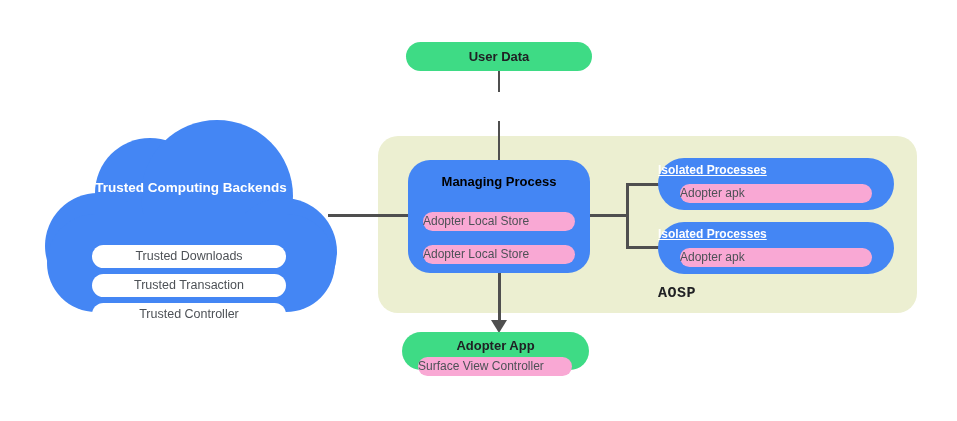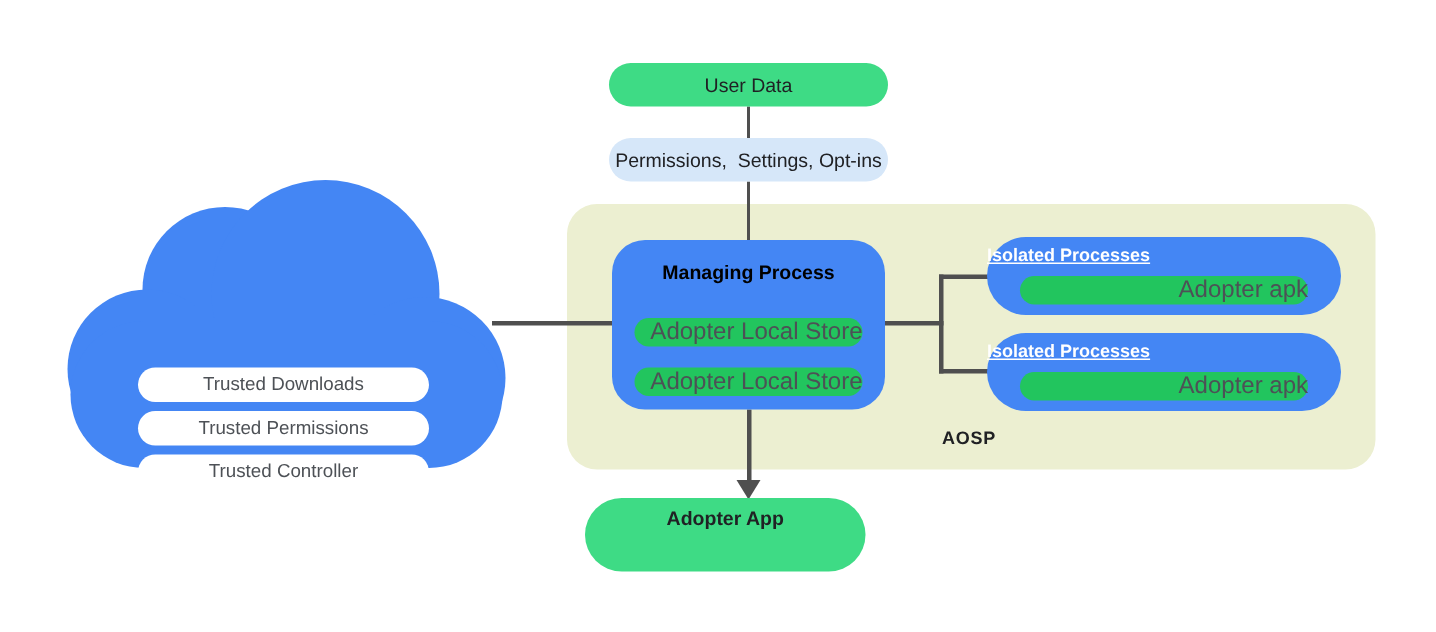--- a/index.html
+++ b/index.html
@@ -17,56 +17,56 @@
   }
   .cloud-pill{
     position:absolute;left:47px;width:194px;height:23px;background:#ffffff;
     border-radius:12px;text-align:center;line-height:23px;font-size:12.5px;
     color:var(--pill_text);
     margin-top:32px;
   }
   
   .toppill{
     position:absolute;left:406px;width:186px;height:29px;border-radius:15px;
-    text-align:center;line-height:29px;font-weight:normal;font-size:13px;
+    text-align:center;line-height:29px;font-weight:bold;font-size:13px;
     color:var(--dark_text);white-space:pre;
   }
   
   .aosp{
     position:absolute;left:378px;top:136px;width:539px;height:177px;
     background:var(--pale);border-radius:20px;
   }
   .aosp-label{
-    position:absolute;left:596px;top:285px;width:100px;text-align:center;
-    font-weight:bold;font-size:12px;color:var(--dark_text);letter-spacing:.5px;
+    position:absolute;left:596px;top:285px;width:100px;text-align:right;
+    font-weight:bold;font-size:15px;color:var(--dark_text);letter-spacing:.5px;font-family:Liberation Mono, monospace;
   }
   
   .managing{
     position:absolute;left:408px;top:160px;width:182px;height:113px;
     background:var(--blue);border-radius:22px;
   }
   .managing-title{
     position:absolute;left:0;top:13px;width:182px;text-align:center;
     color:#000000;font-weight:bold;font-size:13px;line-height:17px;
   }
   .inner-pill{
-    position:absolute;background:#22c55e;border-radius:10px;height:19px;
-    line-height:19px;text-align:right;font-size:16px;color:var(--pill_text);
+    position:absolute;background:#f9a8d4;border-radius:10px;height:19px;
+    line-height:19px;text-align:left;font-size:12px;color:var(--pill_text);
   }
   .isolated{
     position:absolute;left:658px;width:236px;height:52px;
     background:var(--blue);border-radius:26px;
   }
   .isolated-title{
     position:absolute;left:0;top:5px;width:236px;text-align:left;
     color:#ffffff;font-weight:bold;font-size:12px;text-decoration:underline;
   }
   
   .adopter{
-    position:absolute;left:390px;top:332px;width:187px;height:49px;
+    position:absolute;left:402px;top:332px;width:187px;height:38px;
     background:var(--green);border-radius:25px;
   }
   .adopter-title{
     position:absolute;left:0;top:6px;width:187px;text-align:center;
     font-weight:bold;font-size:13px;color:var(--dark_text);
   }
   
   .line{position:absolute;background:var(--line);}
   .arrowhead{
     position:absolute;width:0;height:0;
@@ -78,41 +78,41 @@
 <body>
 
 <div class="canvas">
 
   <div class="cloud">
     <div class="lobe" style="left:50px;top:20px;width:110px;height:110px"></div>
     <div class="lobe" style="left:96px;top:2px;width:152px;height:152px"></div>
     <div class="lobe" style="left:0;top:75px;width:106px;height:106px"></div>
     <div class="lobe" style="left:184px;top:80px;width:108px;height:108px"></div>
     <div class="cloud-base" style="left:2px;top:96px;width:288px;height:98px"></div>
+    <div class="cloud-title">Trusted Computing Backends</div>
     <div class="cloud-pill" style="top:95px">Trusted Downloads</div>
-    <div class="cloud-pill" style="top:124px">Trusted Permissions</div>
+    <div class="cloud-pill" style="top:124px">Trusted Transaction</div>
     <div class="cloud-pill" style="top:153px">Trusted Controller</div>
   </div>
 
   <div class="aosp"></div>
 
   <div class="line" style="left:498px;top:71px;width:2px;height:21px"></div>
   <div class="line" style="left:498px;top:121px;width:2px;height:16px"></div>
   <div class="line" style="left:498px;top:136px;width:2px;height:26px"></div>
   <div class="line" style="left:328px;top:214px;width:82px;height:3px"></div>
   <div class="line" style="left:588px;top:214px;width:41px;height:3px"></div>
   <div class="line" style="left:626px;top:183px;width:3px;height:66px"></div>
   <div class="line" style="left:626px;top:183px;width:34px;height:3px"></div>
   <div class="line" style="left:626px;top:246px;width:34px;height:3px"></div>
   <div class="line" style="left:498px;top:273px;width:3px;height:48px"></div>
   <div class="arrowhead" style="left:491px;top:320px"></div>
 
   <div class="toppill" style="top:42px;background:var(--green)">User Data</div>
 
-  <div class="toppill" style="top:92px;background:var(--light_blue)">Permissions,  Settings, Opt-ins</div>
 
   <div class="managing">
     <div class="managing-title">
       <div>Managing Process</div>
     </div>
     <div class="inner-pill" style="left:15px;top:52px;width:152px">Adopter Local Store</div>
     <div class="inner-pill" style="left:15px;top:85px;width:152px">Adopter Local Store</div>
   </div>
 
   <div class="isolated" style="top:158px">
@@ -121,15 +121,16 @@
   </div>
   <div class="isolated" style="top:222px">
     <div class="isolated-title">Isolated Processes</div>
     <div class="inner-pill" style="left:22px;top:26px;width:192px">Adopter apk</div>
   </div>
 
   <div class="aosp-label">AOSP</div>
 
   <div class="adopter">
     <div class="adopter-title">Adopter App</div>
+    <div class="inner-pill" style="left:16px;top:25px;width:154px">Surface View Controller</div>
   </div>
 
 </div>
 
 </body></html>

